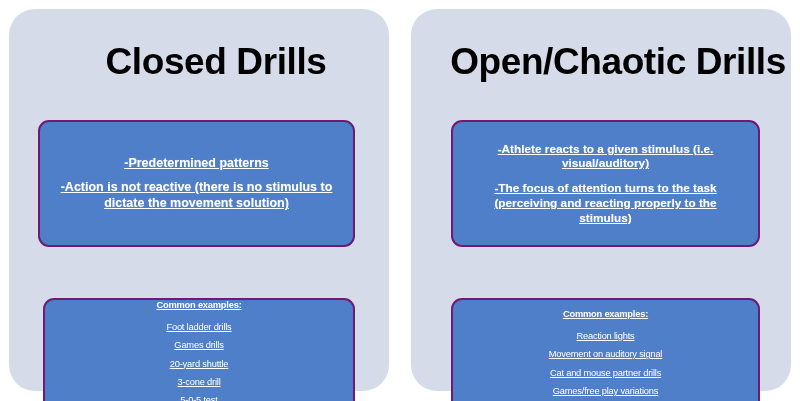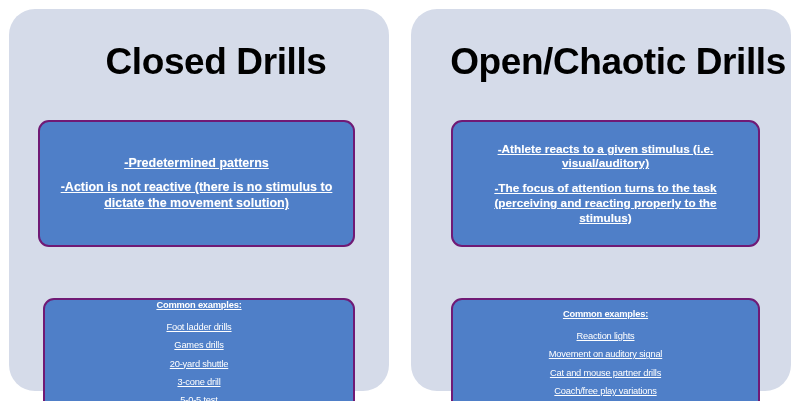--- a/index.html
+++ b/index.html
@@ -141,17 +141,17 @@
     <div class="blue-box box-desc">
       <div class="desc-line">-Athlete reacts to a given stimulus (i.e. visual/auditory)</div>
       <div class="desc-line">-The focus of attention turns to the task (perceiving and reacting properly to the stimulus)</div>
     </div>
 
     <div class="blue-box box-examples">
       <div class="ex-heading">Common examples:</div>
       <div class="ex-item">Reaction lights</div>
       <div class="ex-item">Movement on auditory signal</div>
       <div class="ex-item">Cat and mouse partner drills</div>
-      <div class="ex-item">Coach/free play variations</div>
+      <div class="ex-item">Games/free play variations</div>
     </div>
   </div>
 
 </div>
 
 </body></html>

